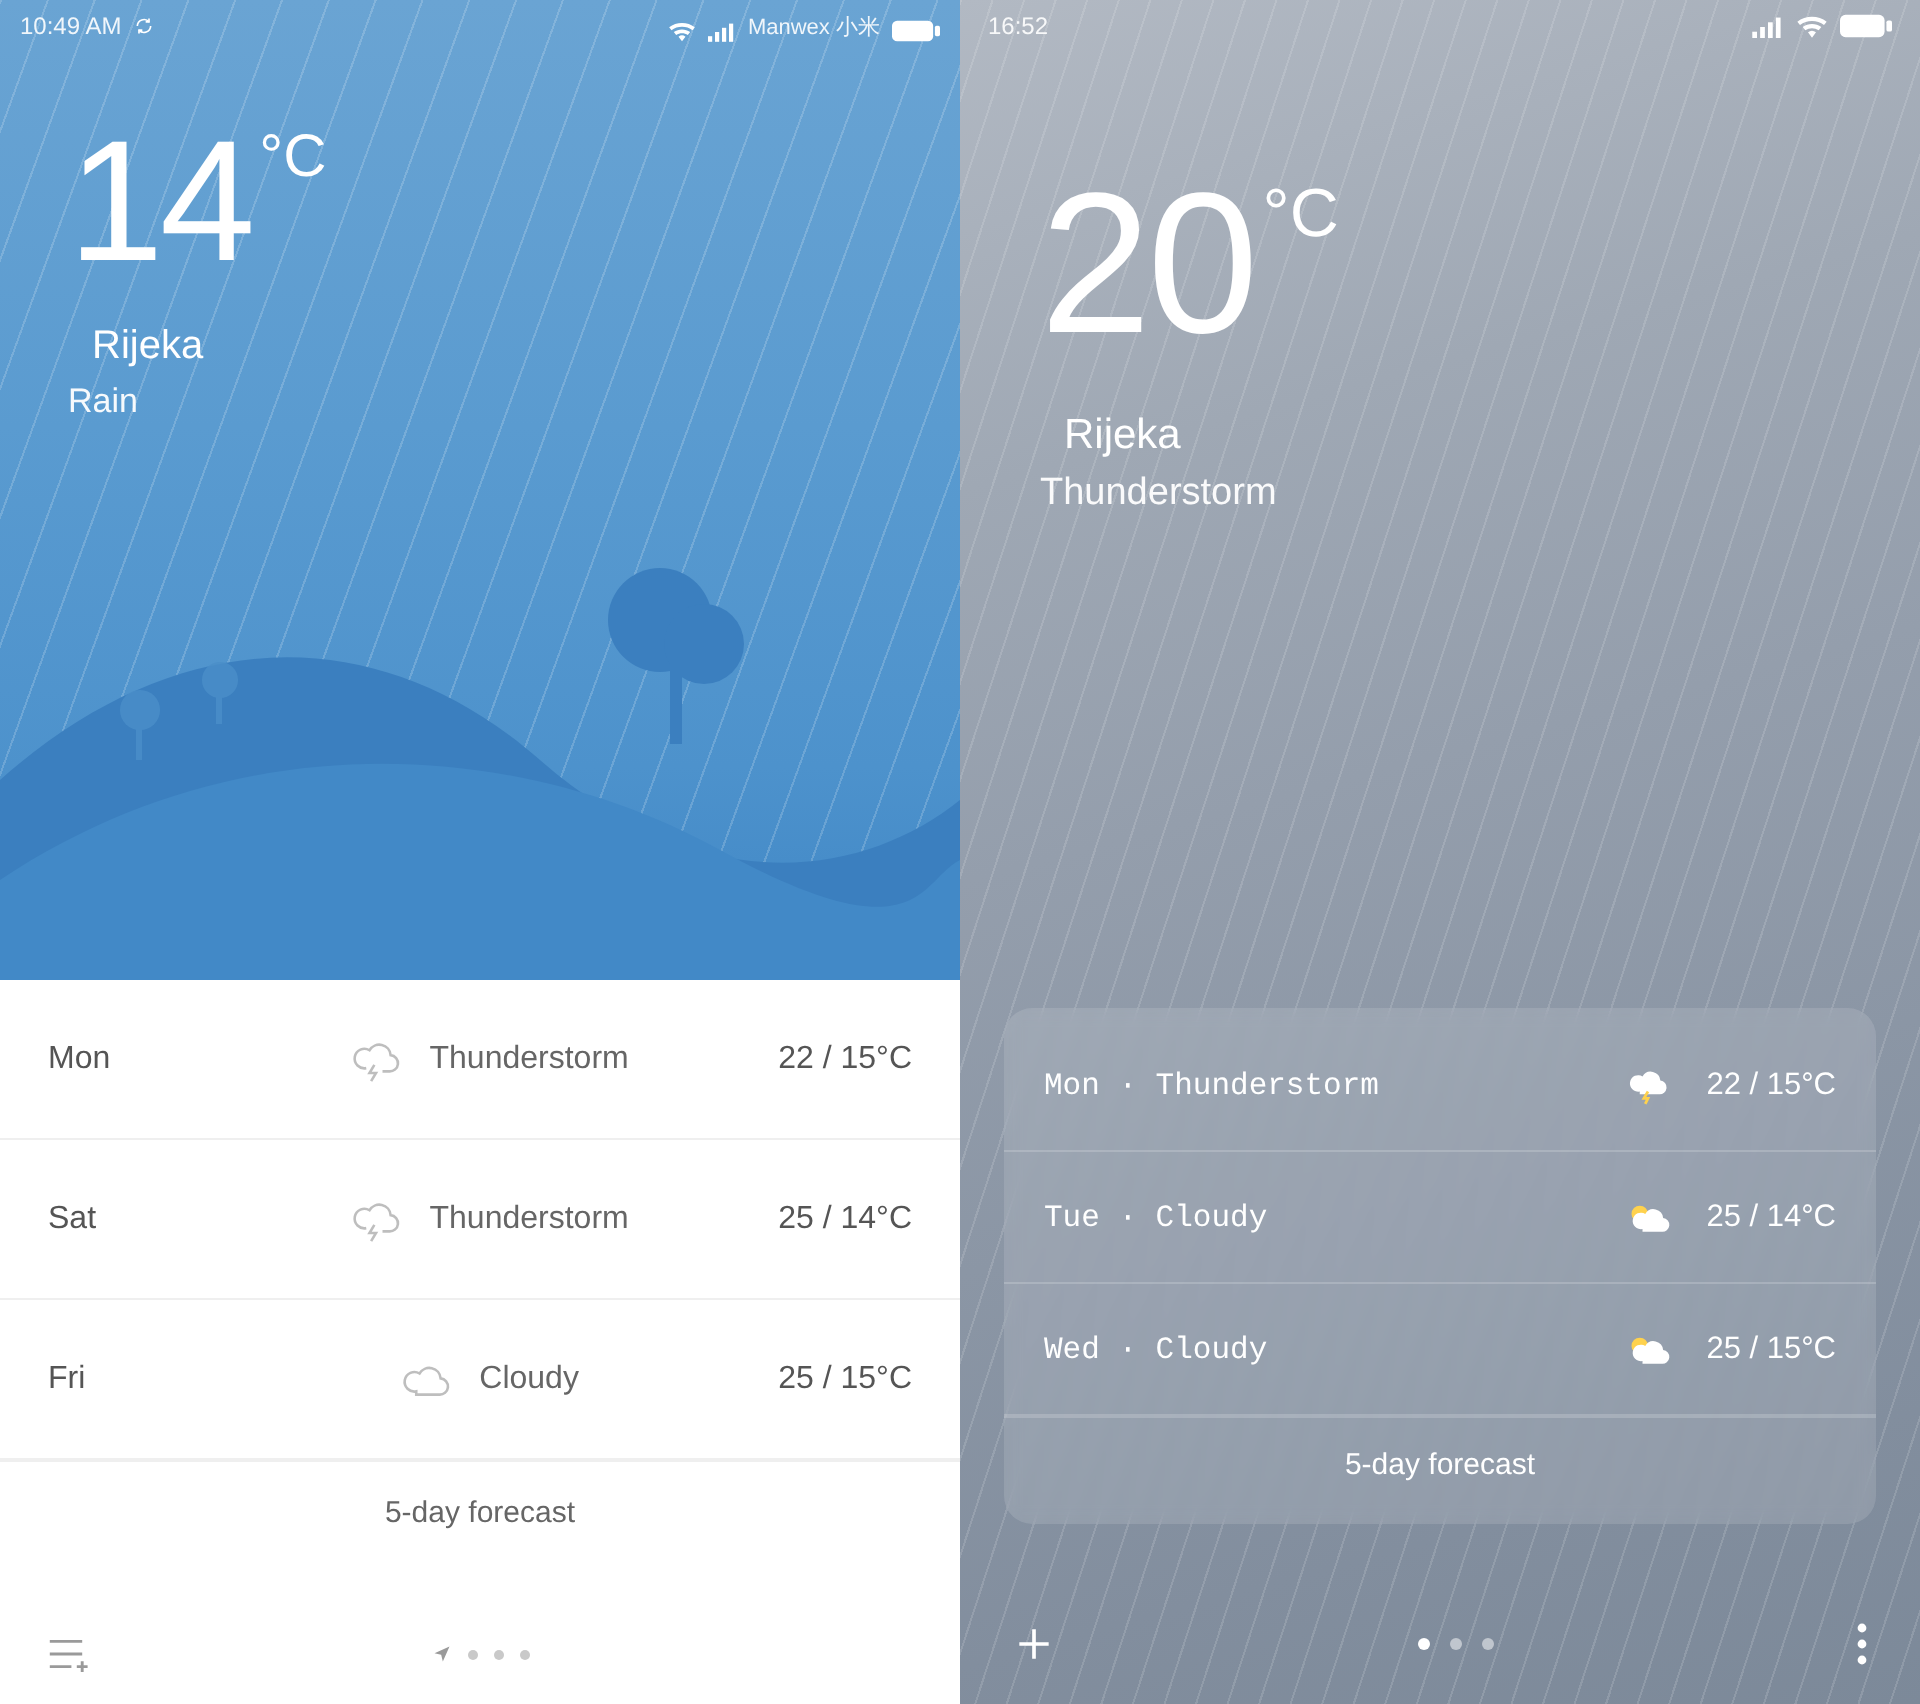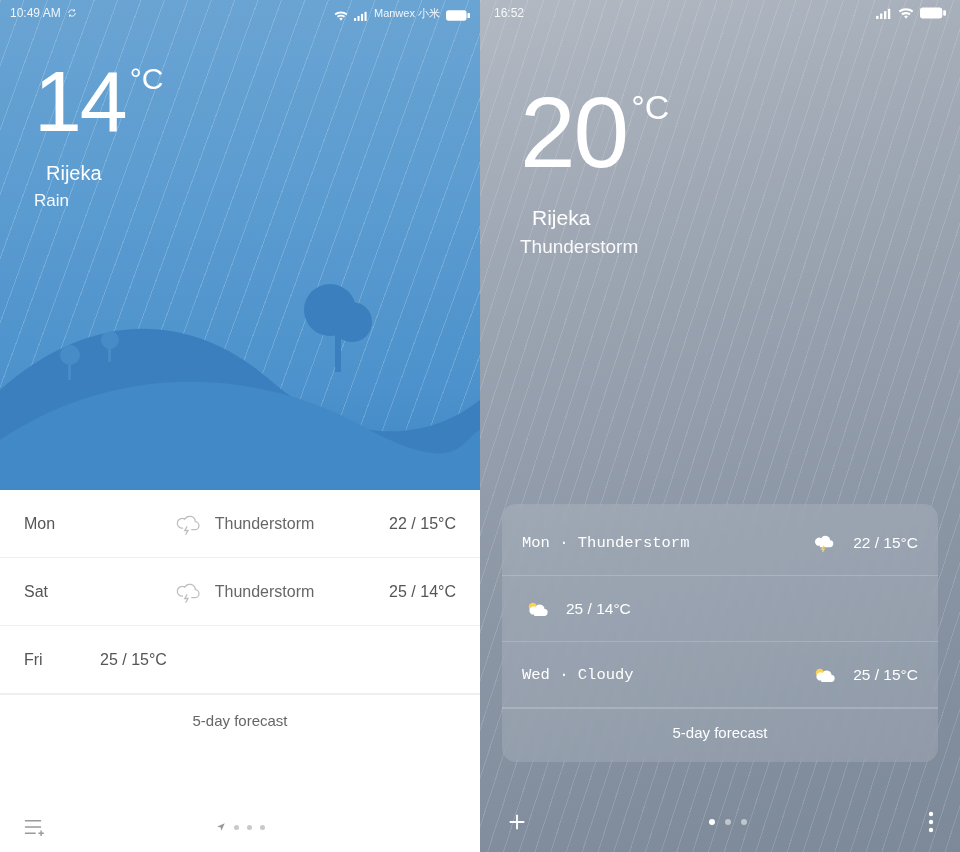--- a/index.html
+++ b/index.html
@@ -20,21 +20,21 @@
   .cond { margin-top: 6px; font-size: 17px; font-weight: 400; opacity:.95;}
   
   .rain { position:absolute; inset:0; pointer-events:none; opacity:.35;
     background-image: repeating-linear-gradient(110deg, rgba(255,255,255,.5) 0 1px, transparent 1px 22px);
   }
   .rain.dense { opacity:.25; background-image: repeating-linear-gradient(108deg, rgba(255,255,255,.55) 0 1px, transparent 1px 15px); }
   
   .hills { position:absolute; left:0; right:0; top:250px; height:240px; pointer-events:none; }
   
   .panel-white { position:absolute; left:0; right:0; bottom:50px; top:490px; background:#fff; color:#4a4a4a; }
-  .frow { display:flex; align-items:center; height:68px; padding:0 24px; border-bottom:1px solid #efefef; font-size:16px;}
+  .frow { display:flex; align-items:center; height:80px; padding:0 24px; border-bottom:1px solid #efefef; font-size:16px;}
   .frow .day { width:76px; color:#555;}
   .frow .mid { flex:1; display:flex; align-items:center; justify-content:center; gap:14px; color:#666; }
   .frow .mid svg { opacity:.55;}
   .frow .range { color:#555; }
   .flink { height:52px; display:flex; align-items:center; justify-content:center; font-size:15px; color:#666; border-top:1px solid #efefef;}
   
   .bbar { position:absolute; left:0; right:0; bottom:0; height:50px; background:#fff; display:flex; align-items:center; justify-content:space-between; padding:0 22px;}
   .dots { display:flex; align-items:center; gap:8px; }
   .dots .d { width:5px; height:5px; border-radius:50%; background:#c9c9c9;}
   
@@ -139,20 +139,26 @@
           <svg width="26" height="22" viewBox="0 0 32 26" fill="none" stroke="#8a8a8a" stroke-width="1.6">
               <path d="M10 18a6 6 0 1 1 2-11 7 7 0 0 1 13 3 5 5 0 0 1-1 10h-4"></path>
               <path d="M15 16l-3 5h4l-3 5"></path>
             </svg>
           <span>Thunderstorm</span>
         </div>
         <div class="range">25 / 14°C</div>
       </div>
       <div class="frow">
         <div class="day">Fri</div>
+        <div class="mid">
+          <svg width="26" height="20" viewBox="0 0 32 22" fill="none" stroke="#8a8a8a" stroke-width="1.6">
+              <path d="M10 18a6 6 0 1 1 2-11 7 7 0 0 1 13 3 5 5 0 0 1-1 10H10z"></path>
+            </svg>
+          <span>Cloudy</span>
+        </div>
         <div class="range">25 / 15°C</div>
       </div>
       <div class="flink">5-day forecast</div>
     </div>
 
     <div class="bbar">
       <svg width="22" height="18" viewBox="0 0 24 20" fill="none" stroke="#9a9a9a" stroke-width="1.6">
           <path d="M3 3h18M3 10h18M3 17h12M21 14v6M18 17h6"></path>
         </svg>
       <div class="dots">
@@ -203,20 +209,21 @@
         <div class="left-text">Mon · Thunderstorm</div>
         <div class="icn">
             <svg width="22" height="20" viewBox="0 0 32 28">
               <path d="M10 18a6 6 0 1 1 2-11 7 7 0 0 1 13 3 5 5 0 0 1-1 10H10z" fill="white"></path>
               <path d="M16 18l-3 5h3l-2 4" stroke="#ffd24d" stroke-width="2" fill="none"></path>
             </svg>
           </div>
         <div class="range">22 / 15°C</div>
       </div>
       <div class="grow">
+        <div class="left-text">Tue · Cloudy</div>
         <div class="icn">
             <svg width="22" height="18" viewBox="0 0 32 24">
               <circle cx="10" cy="9" r="6" fill="#ffd24d"></circle>
               <path d="M12 20a6 6 0 1 1 2-11 7 7 0 0 1 13 3 5 5 0 0 1-1 10H12z" fill="white"></path>
             </svg>
           </div>
         <div class="range">25 / 14°C</div>
       </div>
       <div class="grow">
         <div class="left-text">Wed · Cloudy</div>

